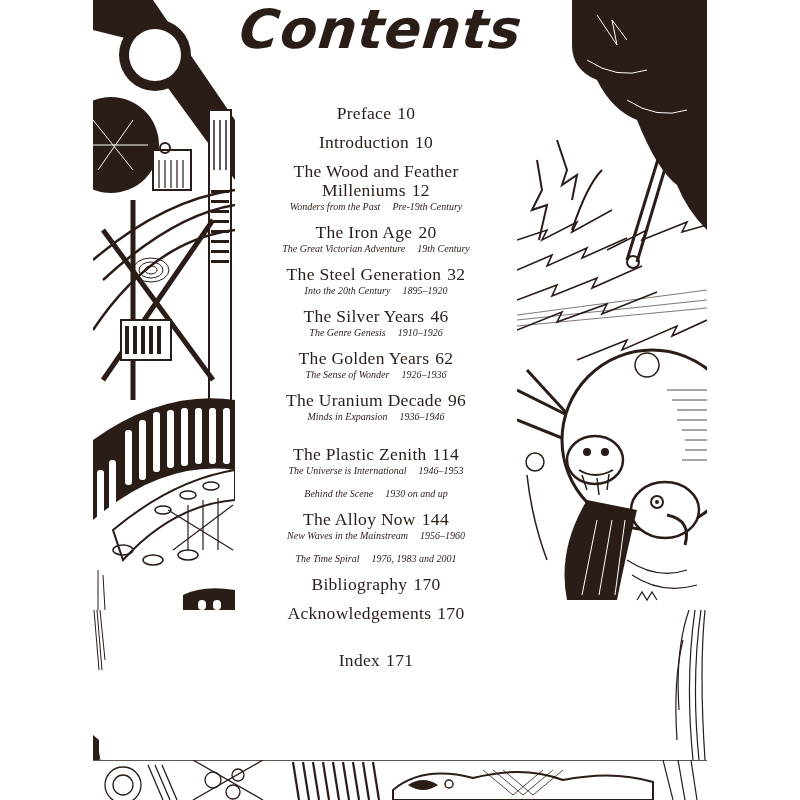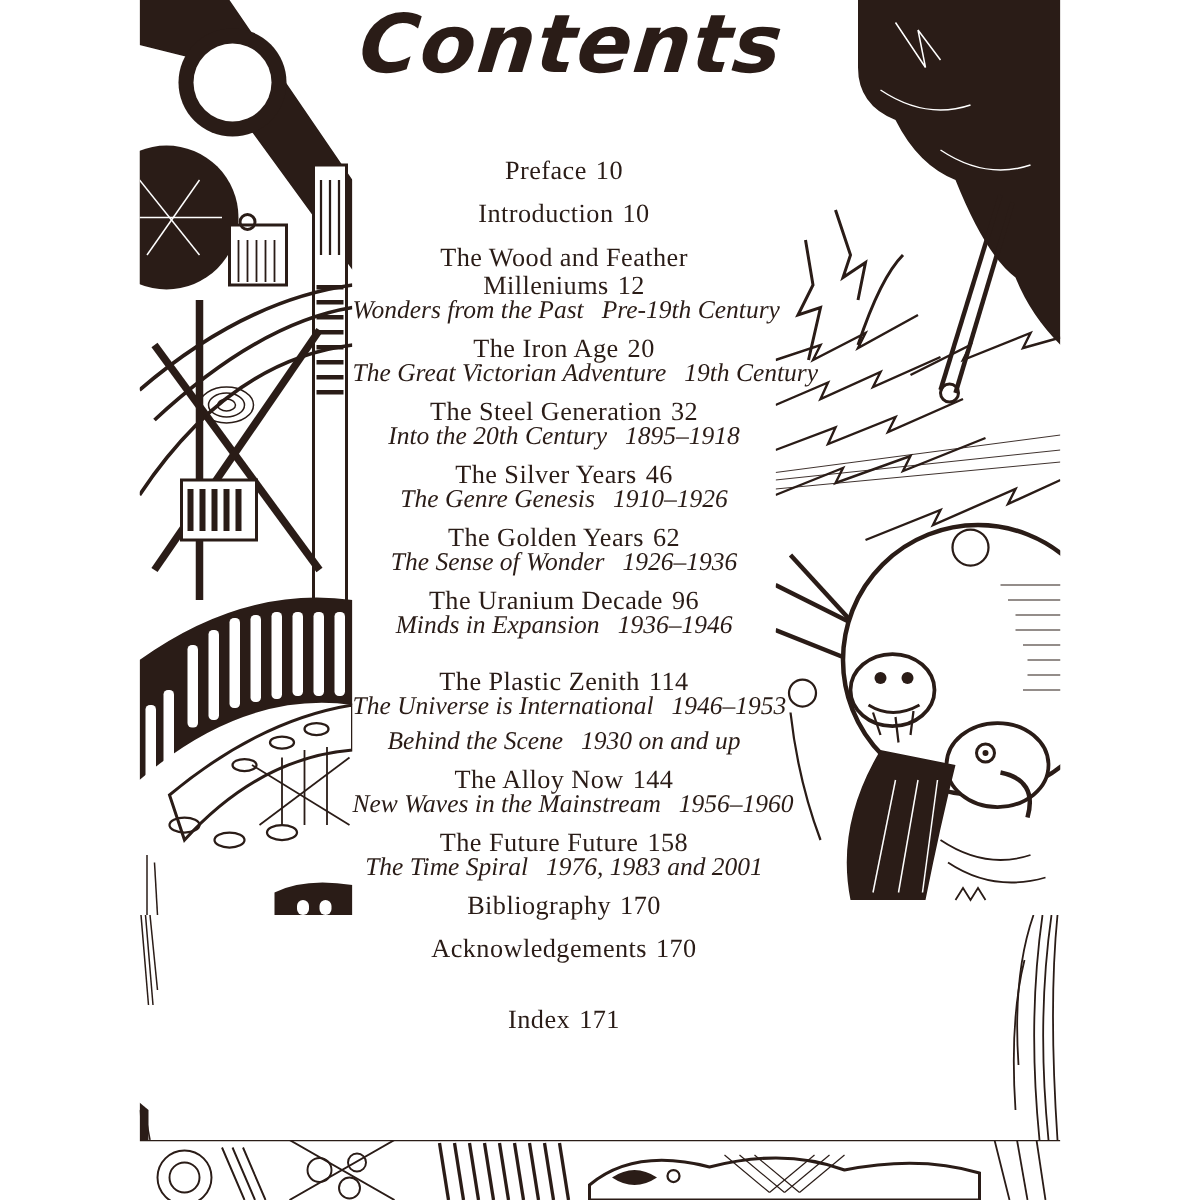--- a/index.html
+++ b/index.html
@@ -19,21 +19,21 @@
       font-size: 54px; color: #2a1c17; letter-spacing: 1px; line-height: 64px;
       transform: skewX(-6deg);
     }
     .toc { position: absolute; left: 235px; top: 98px; width: 282px; text-align: center; color: #2a1c17; }
     .entry { margin: 0; }
     .entry-title {
       font-family: "Liberation Serif", serif; font-weight: normal; font-size: 17.5px; line-height: 19px;
       letter-spacing: 0.3px;
     }
     .entry-sub {
-      font-family: "Liberation Serif", serif; font-style: italic; font-size: 17px; line-height: 13px;
+      font-family: "Liberation Serif", serif; font-style: italic; font-size: 10px; line-height: 13px;
       white-space: nowrap;
     }
     .entry-sub .gap { display: inline-block; width: 12px; }
     .page-num { margin-left: 6px; }
   </style>
 </head>
 <body>
 
 <div class="page">
 
@@ -320,21 +320,21 @@
       <div class="entry-sub"><span>Wonders from the Past</span><span class="gap"></span><span>Pre-19th Century</span></div>
     </div>
 
     <div class="entry" style="margin-top:10px;">
       <div class="entry-title"><span>The Iron Age</span><span class="page-num">20</span></div>
       <div class="entry-sub"><span>The Great Victorian Adventure</span><span class="gap"></span><span>19th Century</span></div>
     </div>
 
     <div class="entry" style="margin-top:10px;">
       <div class="entry-title"><span>The Steel Generation</span><span class="page-num">32</span></div>
-      <div class="entry-sub"><span>Into the 20th Century</span><span class="gap"></span><span>1895–1918</span></div>
+      <div class="entry-sub"><span>Into the 20th Century</span><span class="gap"></span><span>1895–1920</span></div>
     </div>
 
     <div class="entry" style="margin-top:10px;">
       <div class="entry-title"><span>The Silver Years</span><span class="page-num">46</span></div>
       <div class="entry-sub"><span>The Genre Genesis</span><span class="gap"></span><span>1910–1926</span></div>
     </div>
 
     <div class="entry" style="margin-top:10px;">
       <div class="entry-title"><span>The Golden Years</span><span class="page-num">62</span></div>
       <div class="entry-sub"><span>The Sense of Wonder</span><span class="gap"></span><span>1926–1936</span></div>
@@ -353,21 +353,20 @@
     <div class="entry" style="margin-top:10px;">
       <div class="entry-sub"><span>Behind the Scene</span><span class="gap"></span><span>1930 on and up</span></div>
     </div>
 
     <div class="entry" style="margin-top:10px;">
       <div class="entry-title"><span>The Alloy Now</span><span class="page-num">144</span></div>
       <div class="entry-sub"><span>New Waves in the Mainstream</span><span class="gap"></span><span>1956–1960</span></div>
     </div>
 
     <div class="entry" style="margin-top:10px;">
-      <div class="entry-title"><span>The Future Future</span><span class="page-num">158</span></div>
       <div class="entry-sub"><span>The Time Spiral</span><span class="gap"></span><span>1976, 1983 and 2001</span></div>
     </div>
 
     <div class="entry" style="margin-top:10px;">
       <div class="entry-title"><span>Bibliography</span><span class="page-num">170</span></div>
     </div>
 
     <div class="entry" style="margin-top:10px;">
       <div class="entry-title"><span>Acknowledgements</span><span class="page-num">170</span></div>
     </div>

